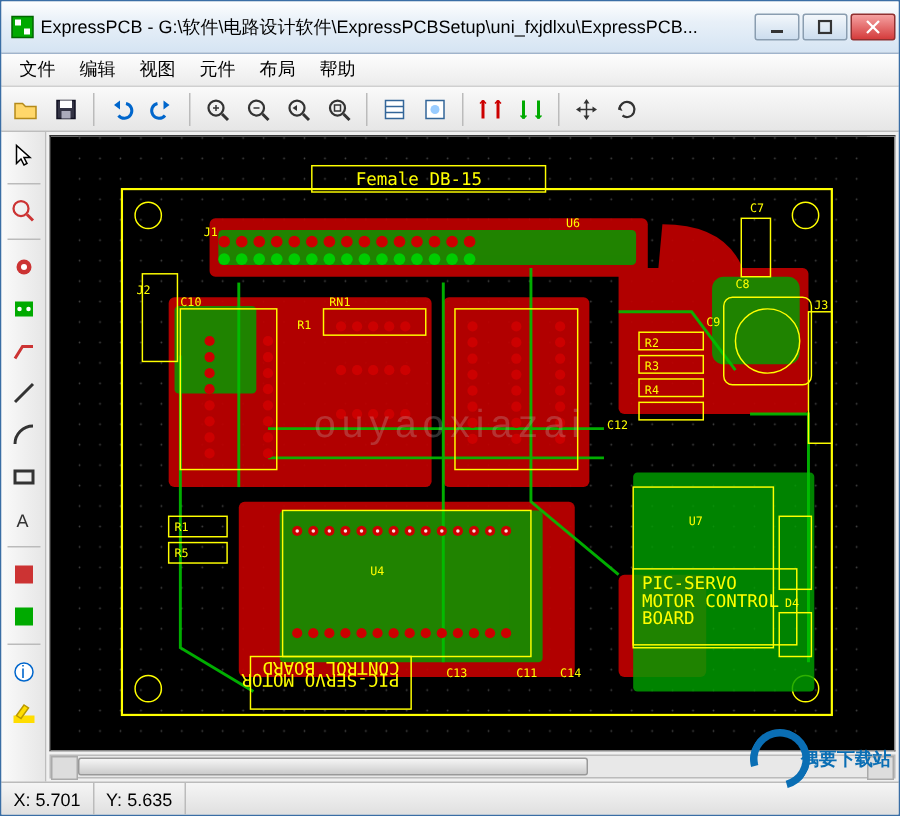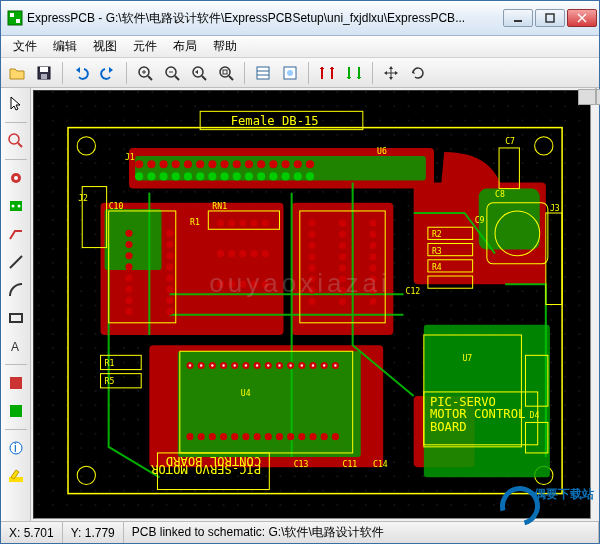--- a/index.html
+++ b/index.html
@@ -17,36 +17,36 @@
 .menu-item{padding:2px 8px;cursor:default}
 .toolbar{height:30px;background:linear-gradient(#fafafa,#e6e6e6);display:flex;align-items:center;padding:2px 4px;border-bottom:1px solid #bdbdbd;gap:3px}
 .tbtn{width:24px;height:24px;display:flex;align-items:center;justify-content:center;border:1px solid transparent;border-radius:2px;cursor:default}
 .tbtn svg{width:18px;height:18px}
 .tsep{width:1px;height:22px;background:#bbb;margin:0 3px}
 .workarea{flex:1;display:flex;min-height:0}
 .lefttool{width:30px;background:linear-gradient(90deg,#fafafa,#e6e6e6);border-right:1px solid #bdbdbd;display:flex;flex-direction:column;align-items:center;padding:4px 0;gap:4px}
 .ltbtn{width:24px;height:24px;display:flex;align-items:center;justify-content:center;border:1px solid transparent;border-radius:2px;cursor:default}
 .ltbtn svg{width:18px;height:18px}
 .lsep{width:22px;height:1px;background:#bbb;margin:2px 0}
-.canvas-wrap{flex:1;display:flex;background:#f0f0f0}
+.canvas-wrap{flex:1;display:flex;flex-direction:column;background:#f0f0f0}
 .canvas-scroll{flex:1;overflow:hidden;position:relative;border:1px inset #888;margin:2px}
 .canvas{width:100%;height:100%;background:#000;position:relative}
 .scrollbar-h{height:16px;background:#e8e8e8;border:1px solid #bbb;margin:0 2px 2px 2px;position:relative}
 .scrollbar-h::before,.scrollbar-h::after{content:"";position:absolute;top:0;width:16px;height:14px;background:#ddd;border:1px solid #aaa}
 .scrollbar-h::before{left:0}
 .scrollbar-h::after{right:0}
 .scrollbar-h .thumb{position:absolute;left:18px;top:1px;width:340px;height:12px;background:linear-gradient(#f5f5f5,#ccc);border:1px solid #999;border-radius:2px}
 .scrollbar-v{position:absolute;right:0;top:0;bottom:0;width:16px;background:#e8e8e8;border-left:1px solid #bbb}
 .scrollbar-v::before,.scrollbar-v::after{content:"";position:absolute;left:0;height:16px;width:14px;background:#ddd;border:1px solid #aaa}
 .scrollbar-v::before{top:0}
 .scrollbar-v::after{bottom:0}
 .scrollbar-v .thumb{position:absolute;top:18px;left:1px;height:280px;width:12px;background:linear-gradient(90deg,#f5f5f5,#ccc);border:1px solid #999;border-radius:2px}
 .statusbar{height:22px;background:linear-gradient(#f5f5f5,#e0e0e0);display:flex;align-items:center;border-top:1px solid #bbb;font-size:11px}
 .sb-cell{padding:0 8px;border-right:1px solid #bbb;height:100%;display:flex;align-items:center}
-.watermark{position:absolute;right:6px;bottom:18px;display:flex;font-size:18px;color:#0a6eb4;font-weight:bold;pointer-events:none;z-index:100}
+.watermark{position:absolute;right:6px;bottom:18px;display:flex;align-items:center;font-size:18px;color:#0a6eb4;font-weight:bold;pointer-events:none;z-index:100}
 .watermark .circ{width:40px;height:40px;border:5px solid #0a6eb4;border-radius:50%;border-bottom-color:transparent;transform:rotate(30deg);margin-right:-6px}
 .watermark2{position:absolute;left:50%;top:52%;transform:translate(-50%,-50%);color:rgba(200,200,200,0.25);font-size:26px;letter-spacing:4px;pointer-events:none;z-index:99}
 text.y{fill:#ffff00;font-family:monospace}
 text.lbl{fill:#ffff00;font-family:monospace;font-size:8px}
 </style>
 </head>
 <body>
 
 <div class="window">
 
@@ -554,24 +554,21 @@
           <div class="thumb"></div>
         </div>
     </div>
   </div>
 
   <div class="statusbar">
     <div class="sb-cell">
       <span>X:</span>&nbsp;<span>5.701</span>
     </div>
     <div class="sb-cell">
-      <span>Y:</span>&nbsp;<span>1.779</span>
-    </div>
-    <div class="sb-cell" style="flex:1;white-space:nowrap;overflow:hidden">
-      <span>PCB linked to schematic: G:\软件\电路设计软件</span>
+      <span>Y:</span>&nbsp;<span>5.635</span>
     </div>
   </div>
 </div>
 
 <div class="watermark2">ouyaoxiazai</div>
 <div class="watermark">
   <div class="circ"></div>
   <span>偶要下载站</span>
 </div>
 

